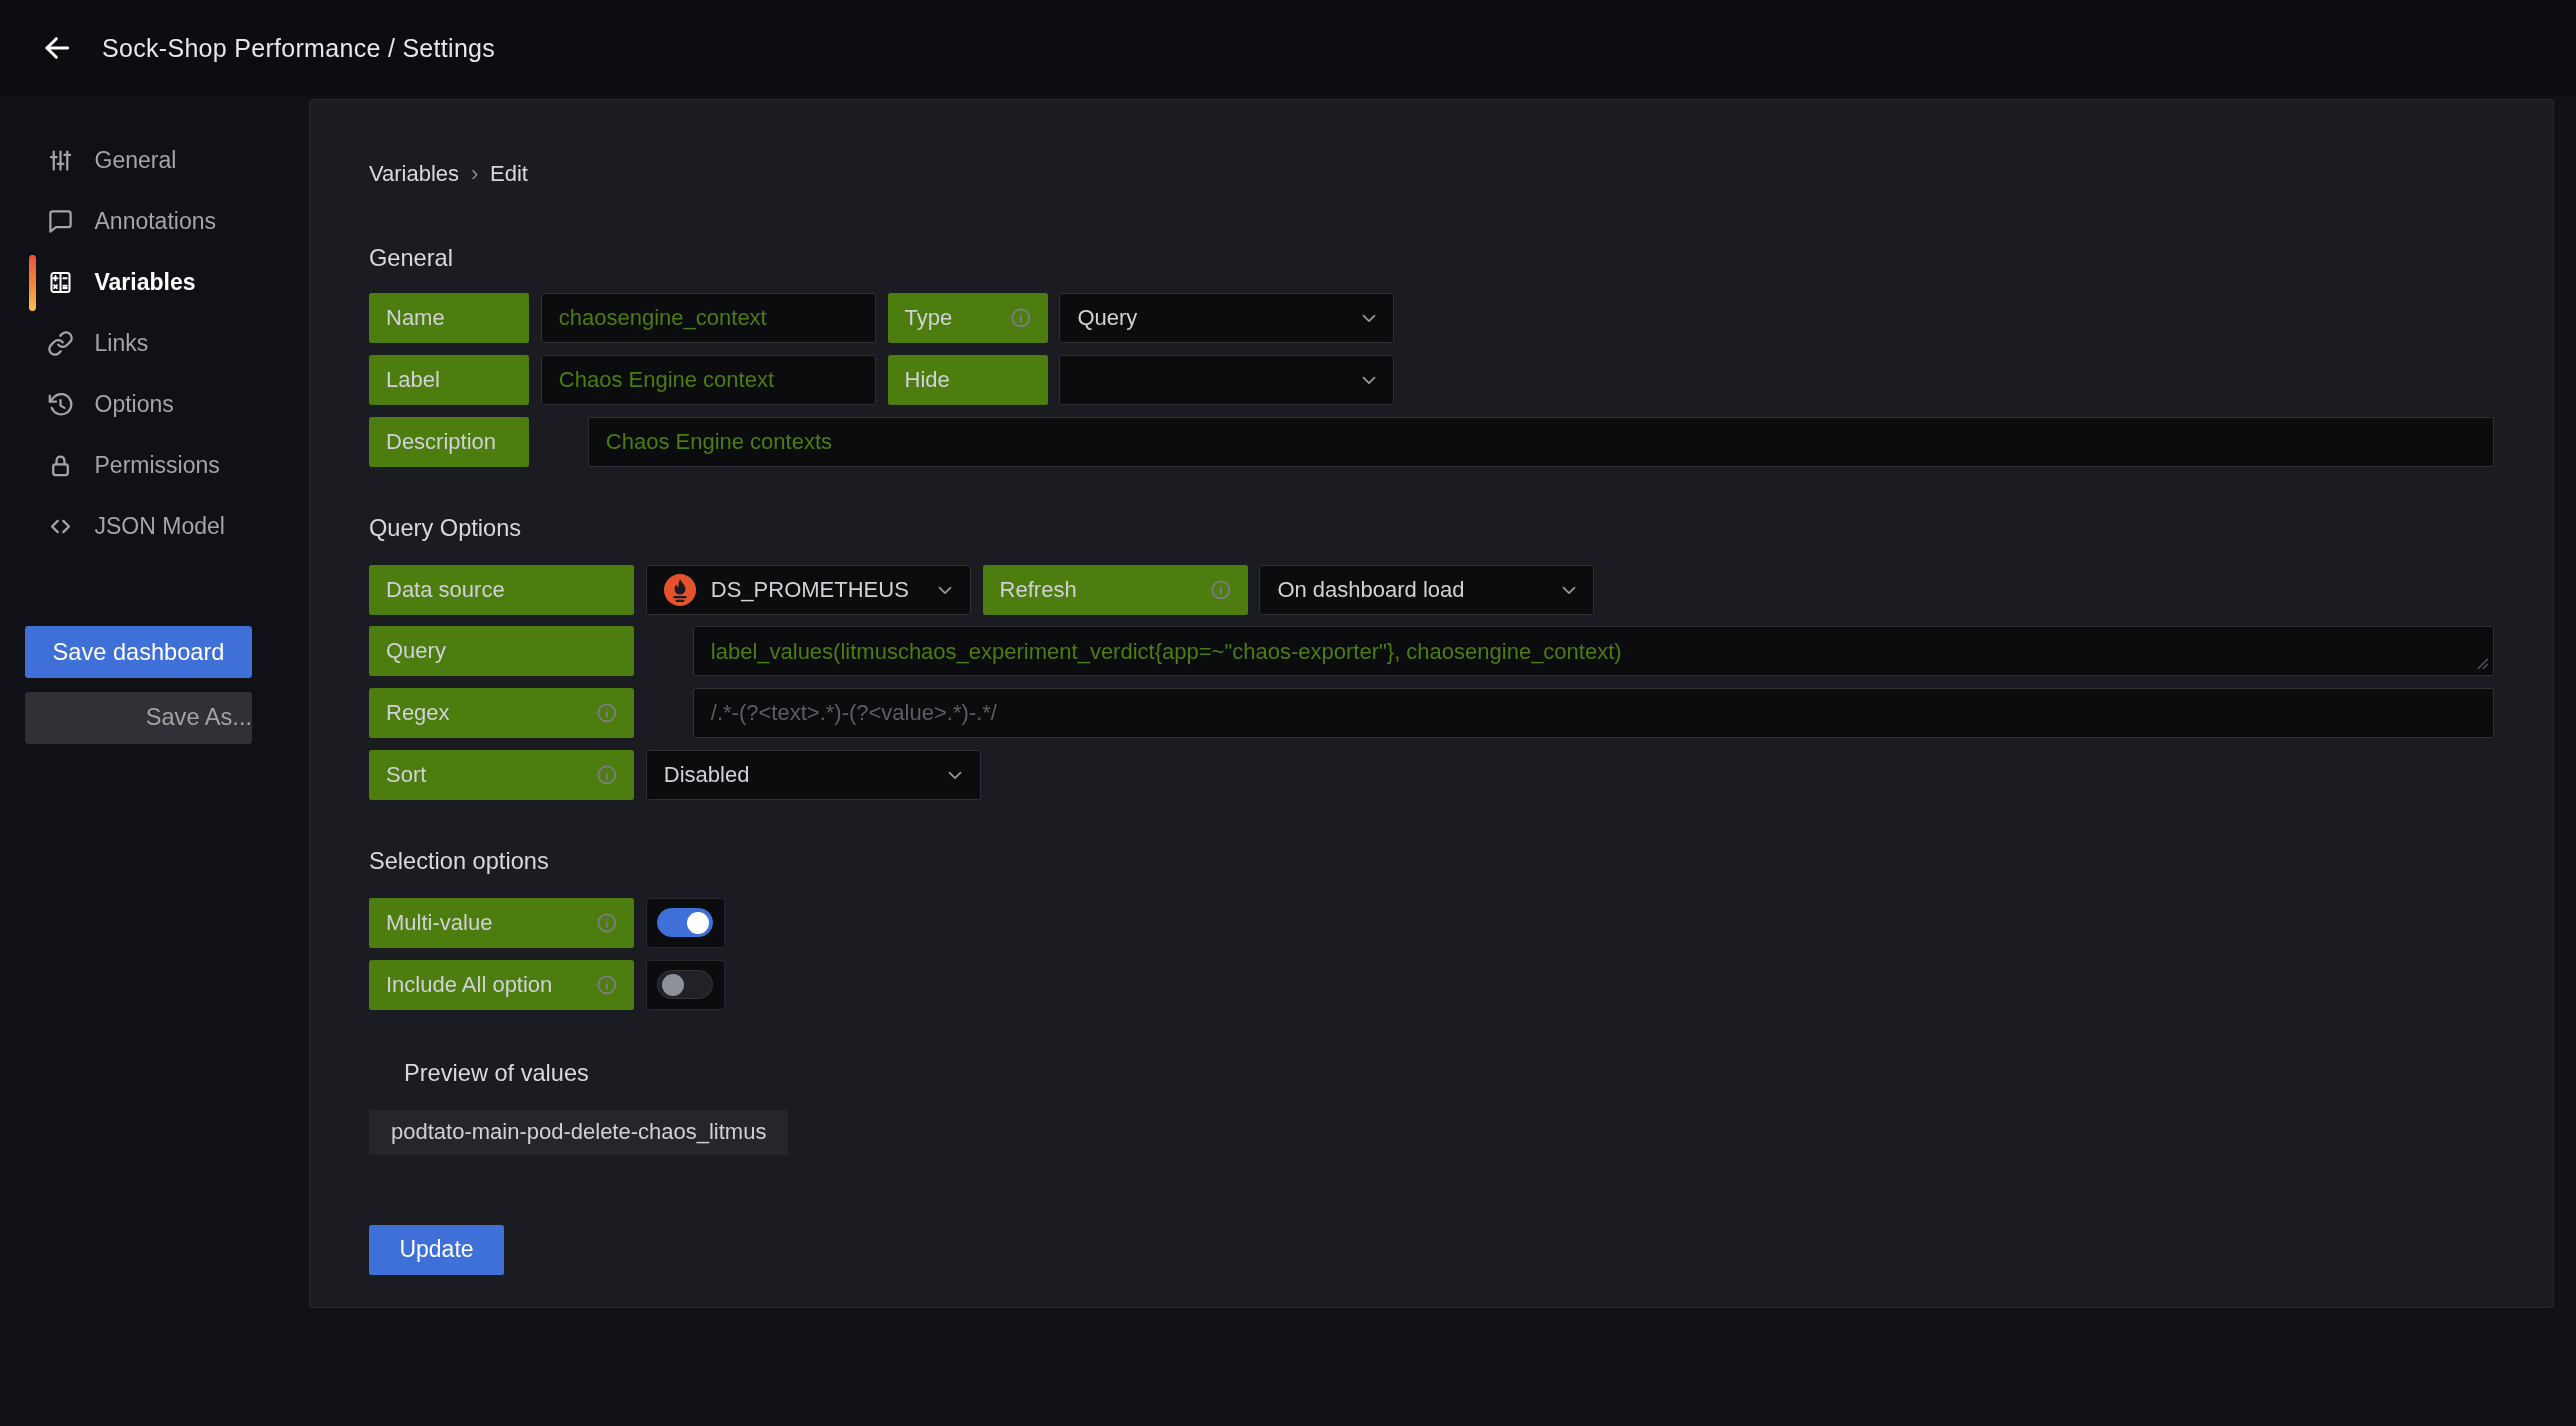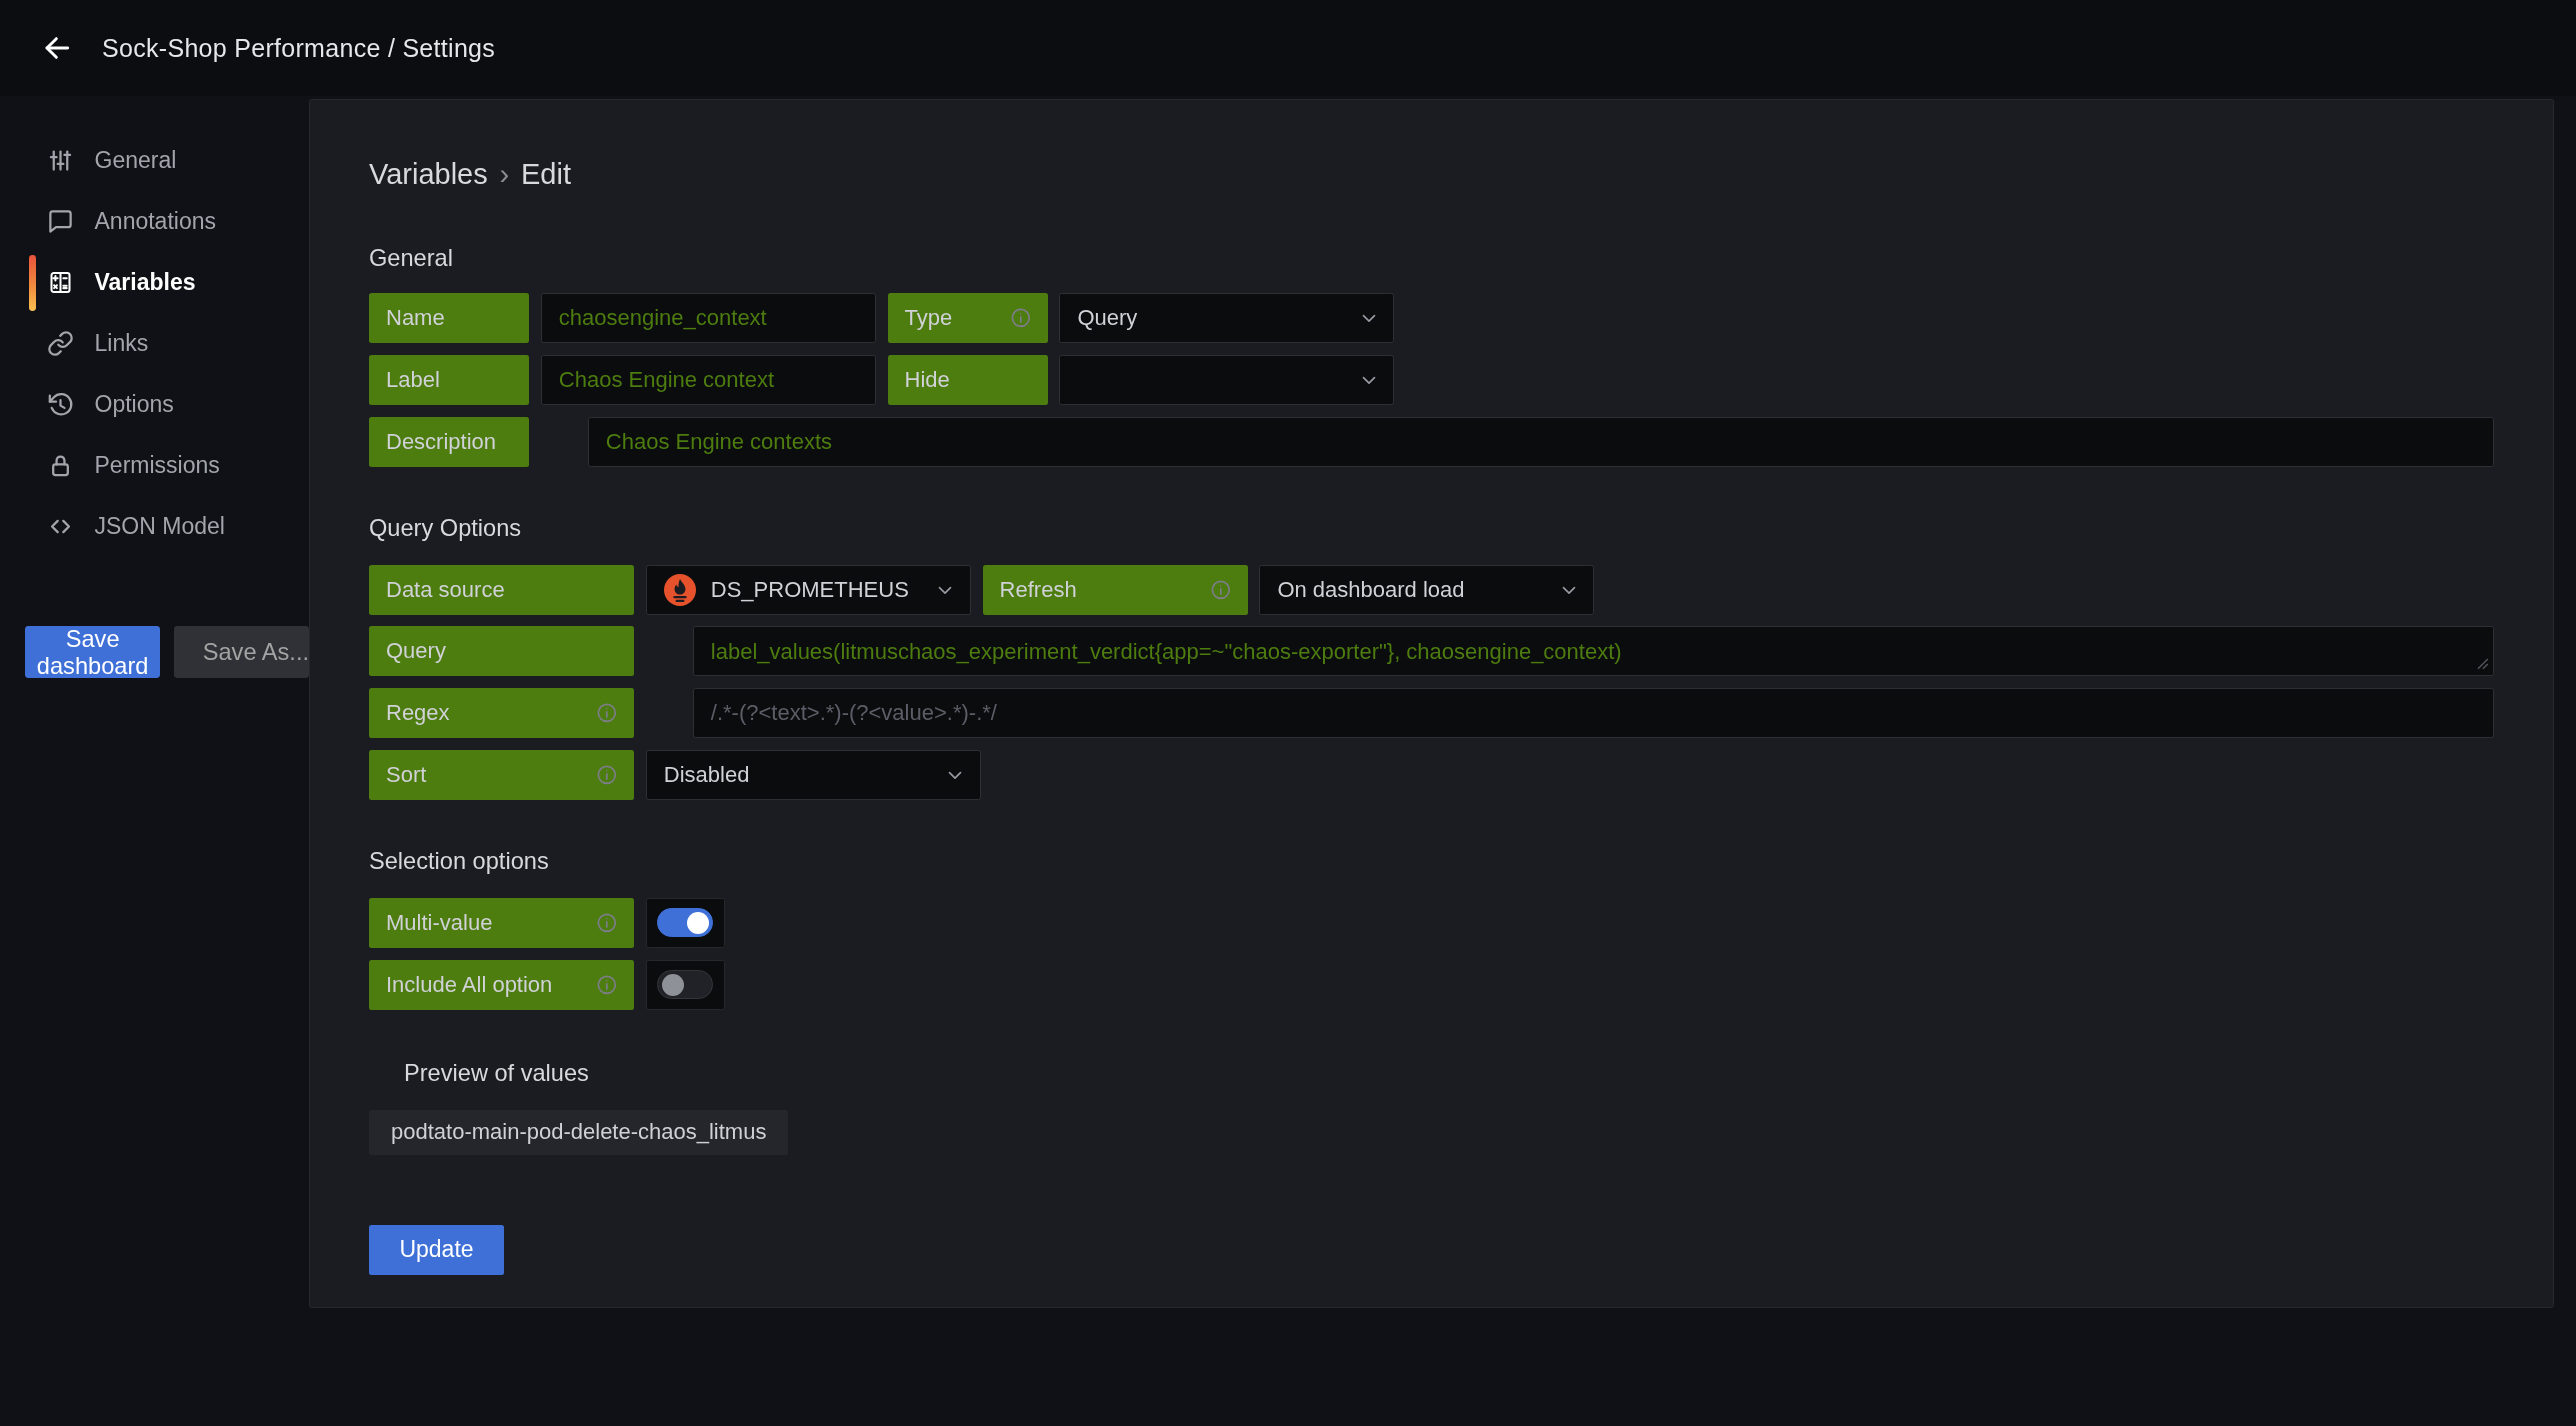--- a/index.html
+++ b/index.html
@@ -18,31 +18,31 @@
   .nav { margin-top: 34px; }
   .nav-item { position: relative; height: 61px; display: flex; align-items: center;
     padding-left: 47px; color: #a2a5ac; cursor: pointer; }
   .nav-item .nicon { width: 29px; height: 29px; margin-right: 18.5px; display: flex; align-items: center; }
   .nav-item .nlabel { font-size: 23px; }
   .nav-item.active { color: #ffffff; }
   .nav-item.active .nlabel { font-weight: 700; }
   .active-bar { position: absolute; left: 29px; top: 2.5px; bottom: 2.5px; width: 6.7px; border-radius: 3.4px;
     background: linear-gradient(180deg, #e8533c 0%, #f08a3e 55%, #f9c04f 100%); }
 
-  .side-actions { margin: 69px 0 13px 25px; display: flex; flex-direction: row; gap: 13.5px; }
+  .side-actions { margin: 69px 0 13px 25px; display: flex; flex-direction: column; gap: 13.5px; }
   .side-btn { width: 227px; height: 52px; border: none; border-radius: 3.4px; font-size: 23.6px;
     font-weight: 500; cursor: pointer; font-family: inherit; }
   .btn-primary { background: #3f70d8; color: #ffffff; }
   .btn-dark { background: #2f3136; color: #a3a3a3; text-align: right; }
 
   
   .panel { position: absolute; left: 309px; top: 99px; width: 2245px; height: 1209px;
     background: #1b1c21; border: 0.8px solid #26282e; border-radius: 2.5px; padding: 54px 59px; }
 
-  .page-title { font-size: 29px; font-weight: 400; color: #d8d9dd; line-height: 40px; }
+  .page-title { font-size: 22px; font-weight: 400; color: #d8d9dd; line-height: 40px; }
   .page-title .sep { color: #8a8c93; margin: 0 11.8px; }
 
   .section-heading { font-size: 23.6px; font-weight: 400; color: #d8d9dd; line-height: 29px; }
   .mt-general { margin-top: 50px; margin-bottom: 20px; }
   .mt-section { margin-top: 47px; margin-bottom: 22px; }
   .mt-preview { margin-top: 49px; margin-left: 35px; }
 
   .form-row { display: flex; gap: 11.8px; margin-bottom: 11.8px; height: 50px; }
 
   .flabel { background: #4d7c0f; border-radius: 2.5px; height: 50px; display: flex; align-items: center;

